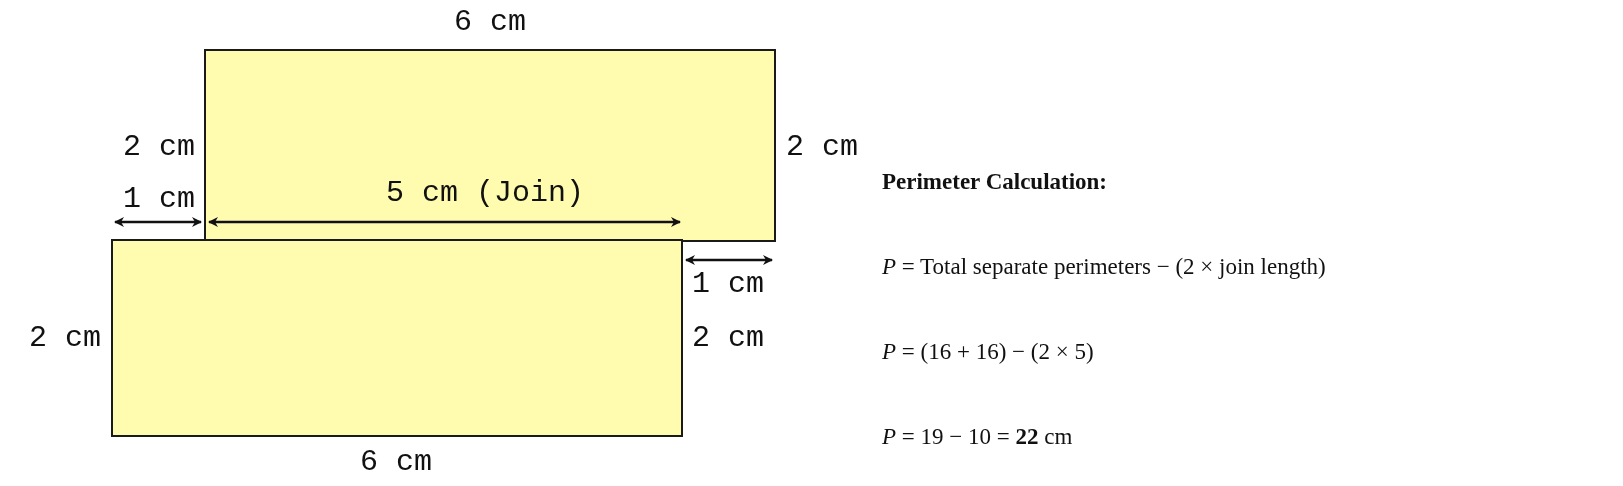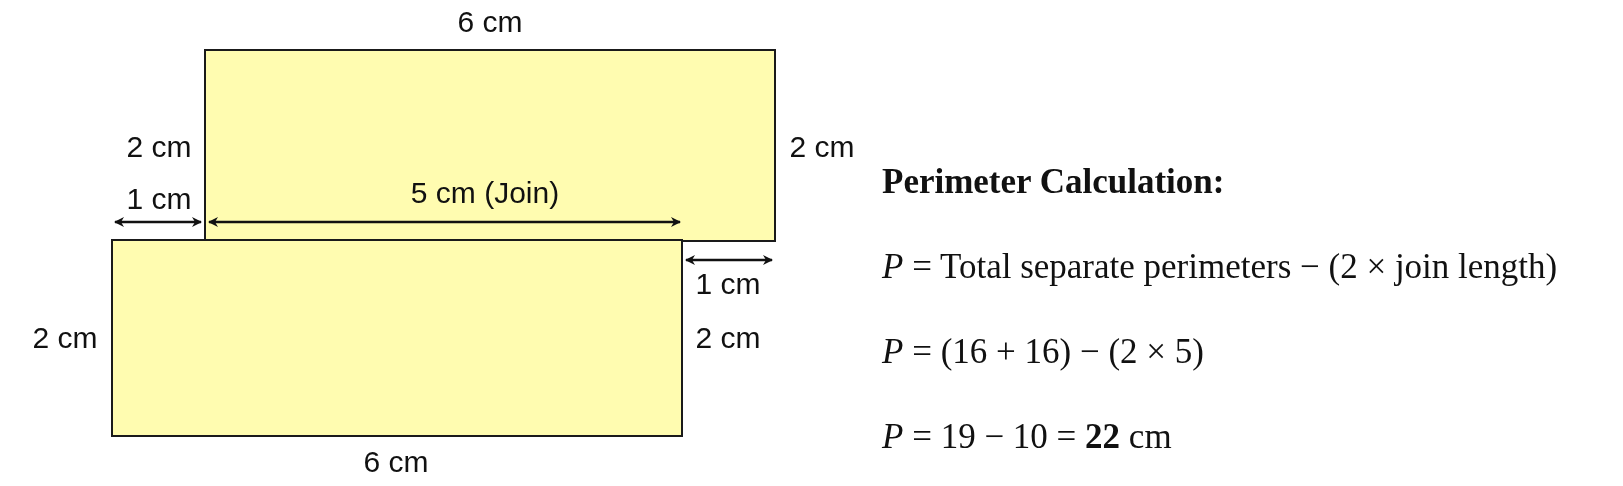--- a/index.html
+++ b/index.html
@@ -15,41 +15,41 @@
       font-family: "DejaVu Serif", "Liberation Serif", serif;
       color: #111111;
     }
     .rect {
       position: absolute;
       box-sizing: border-box;
       border: 2.5px solid #1a1a1a;
     }
     .label {
       position: absolute;
-      font-family: Liberation Sans, sans-serif;
+      font-family: Liberation Mono, monospace;
       font-size: 30px;
       line-height: 30px;
       white-space: nowrap;
       transform: translate(-50%, -50%);
       color: #111111;
     }
     svg.arrows {
       position: absolute;
       left: 0;
       top: 0;
       width: 1623px;
       height: 486px;
       pointer-events: none;
     }
     .calc {
       position: absolute;
       left: 882px;
       top: 162px;
       font-family: "Liberation Serif", "DejaVu Serif", serif;
-      font-size: 35px;
+      font-size: 23px;
       line-height: 40px;
       color: #111111;
     }
     .calc .title {
       font-weight: bold;
     }
     .calc .line { white-space: nowrap; margin-top: 45px; }
     .calc .var { font-style: italic; }
     .calc .bold { font-weight: bold; }
   </style>

